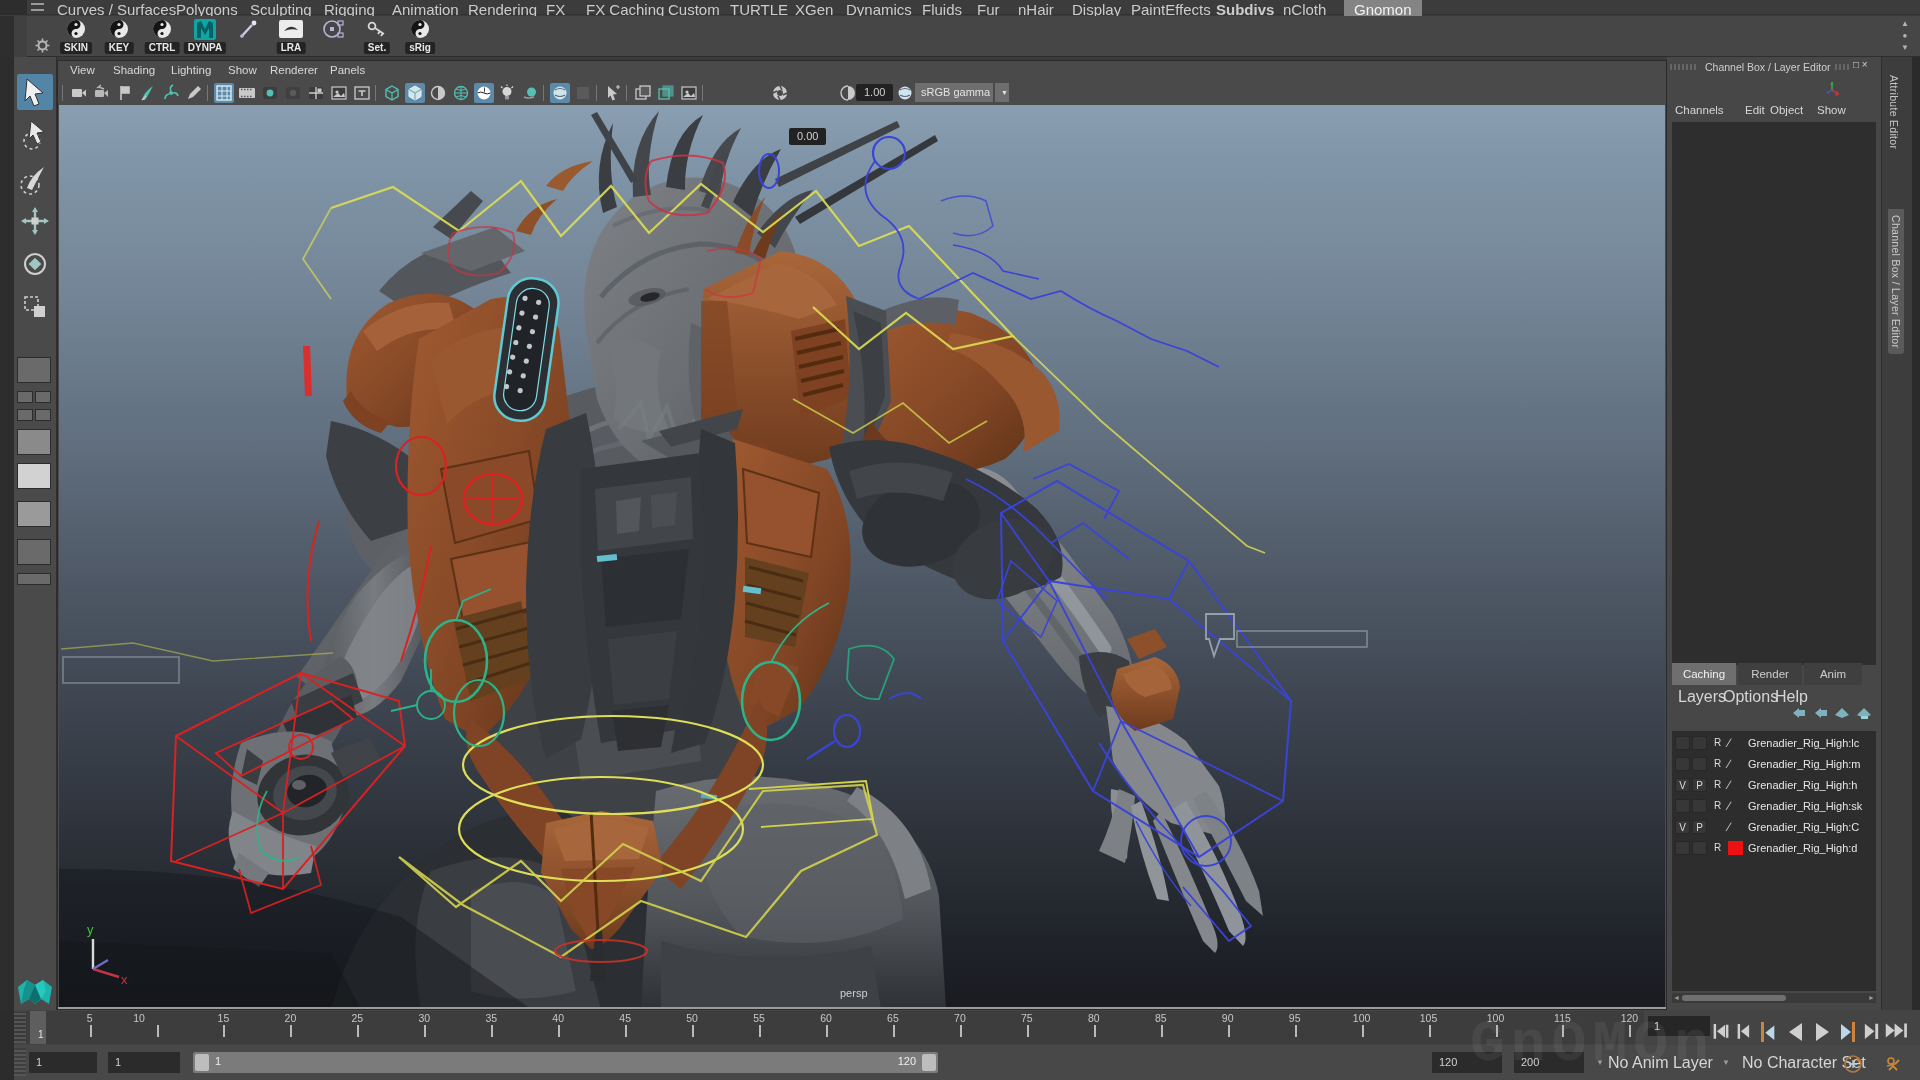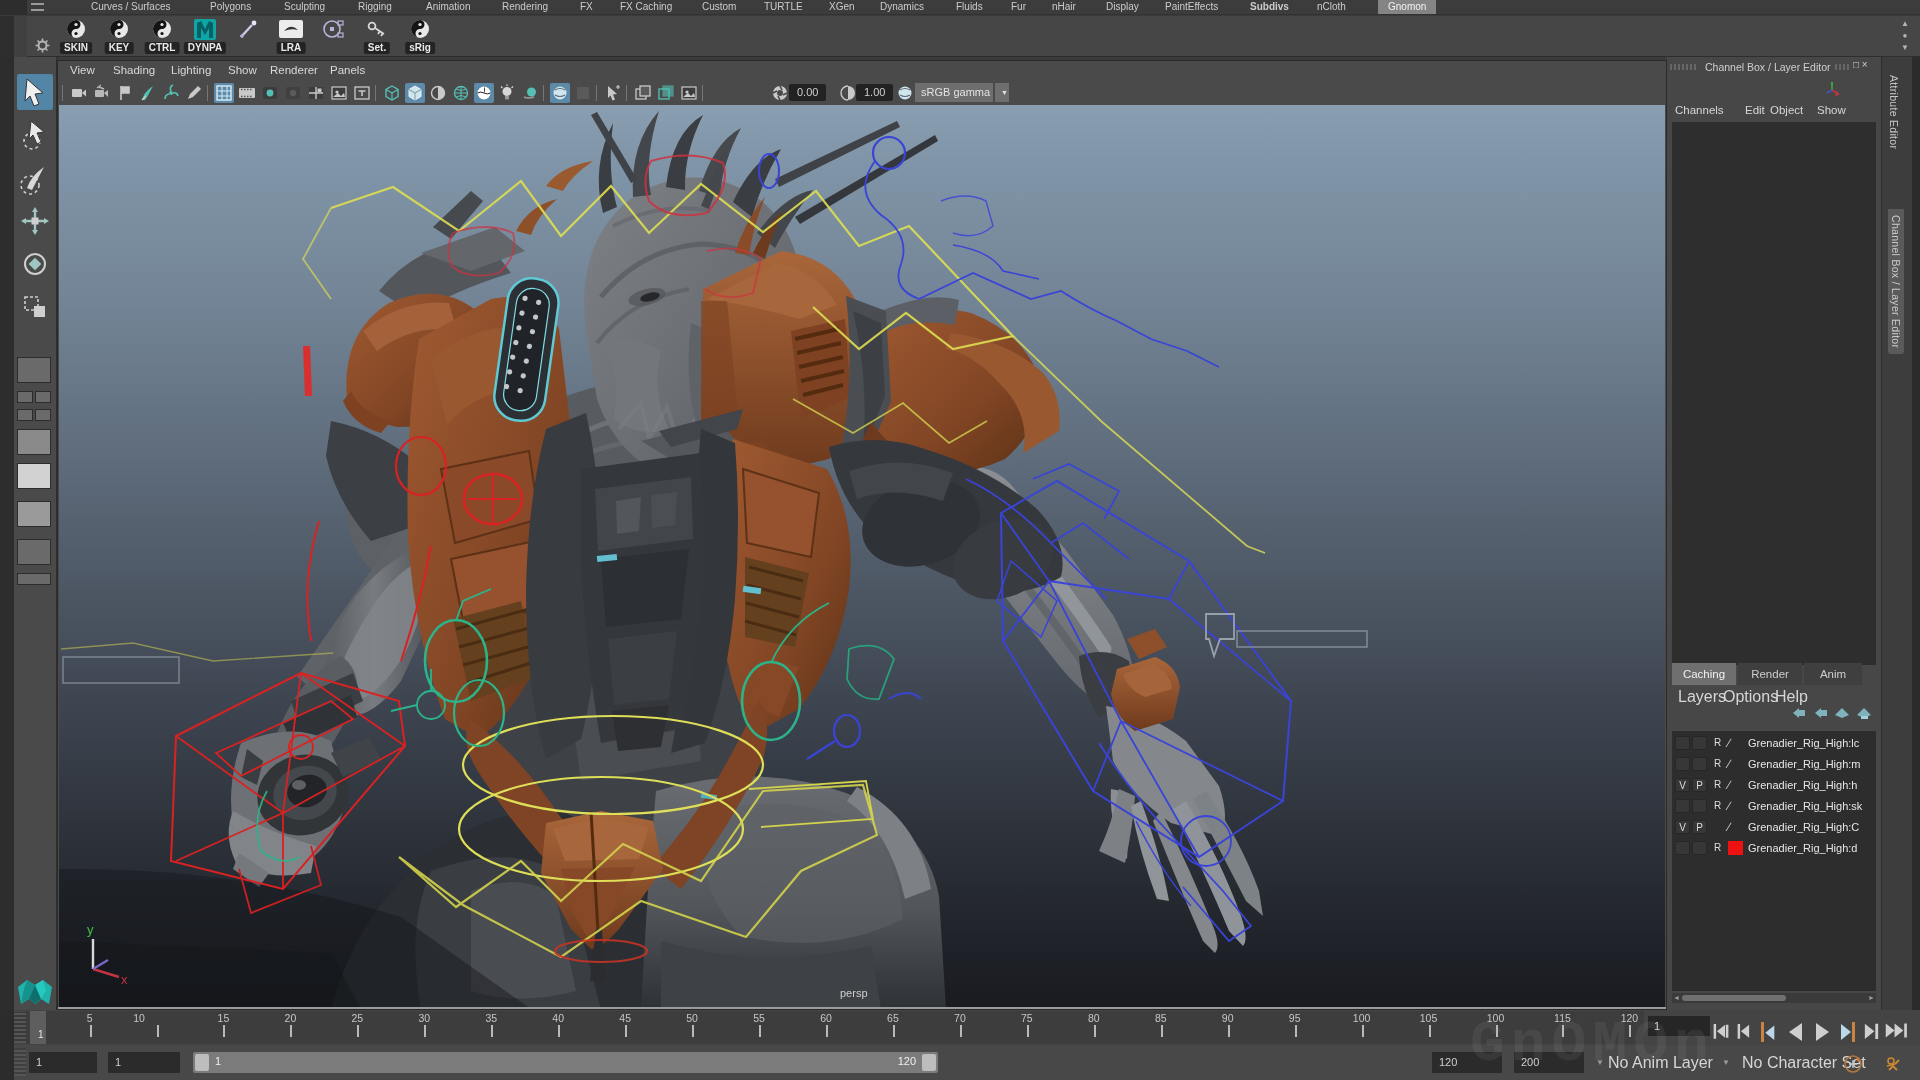--- a/index.html
+++ b/index.html
@@ -5,21 +5,21 @@
 * { margin:0; padding:0; box-sizing:border-box; }
 html,body { width:1920px; height:1080px; overflow:hidden; background:#3b3b3b;
   font-family:"Liberation Sans", sans-serif; }
 .abs { position:absolute; }
 #stage { position:relative; width:1920px; height:1080px; }
 
 
 #menubar { left:0; top:0; width:1920px; height:15px; background:#3c3c3c; border-bottom:1px solid #323232;}
 #menubar .gut { left:0; top:0; width:27px; height:15px; background:#2d2d2d; }
 #menubar .ham { left:31px; top:3px; width:13px; height:8px; border-top:2px solid #9a9a9a; border-bottom:2px solid #9a9a9a; }
-#menubar .m { position:absolute; top:1px; font-size:10px; color:#cccccc; white-space:nowrap;margin-left:34px; }
+#menubar .m { position:absolute; top:1px; font-size:15px; color:#cccccc; white-space:nowrap; }
 #menubar .gn { background:#848484; color:#f2f2f2; padding:1px 10px 2px 10px; top:0px; }
 
 
 #shelf { left:0; top:16px; width:1920px; height:41px; background:#464646; border-bottom:1px solid #2e2e2e; }
 #shelf .lgut { left:0; top:0; width:14px; height:41px; background:#2e2e2e; }
 #shelf .tabcol { left:14px; top:0; width:13px; height:41px; background:#404040; }
 #shelf .gear { left:35px; top:22px; width:14px; height:14px; color:#b5b5b5; font-size:13px; }
 .sbtn { position:absolute; top:2px; width:38px; height:38px; }
 .sbtn .ic { position:absolute; left:50%; top:1px; transform:translateX(-50%); width:24px; height:21px; }
 .sbtn .lb { position:absolute; left:50%; bottom:2px; transform:translateX(-50%); background:#232323; color:#e8e8e8; font-size:10px; font-weight:bold; padding:0px 4px 1px 4px; border-radius:2px; white-space:nowrap; }
@@ -490,21 +490,21 @@
             <rect x="3" y="4" width="14" height="12" fill="#3c3c3c" stroke="#c9c9c9" stroke-width="1.2"></rect>
             <circle cx="8" cy="9" r="1.6" fill="#c9c9c9"></circle>
             <path d="M4,14 L9,10 L12,13 L15,10 L16,14 Z" fill="#c9c9c9"></path>
           </svg></div>
         <div class="sep" style="left: 644px;"></div>
         <div class="vi" style="left: 712px;"><svg width="20" height="20" viewBox="0 0 20 20">
             <circle cx="10" cy="10" r="7" fill="#c9c9c9"></circle>
             <circle cx="10" cy="10" r="3" fill="#4a4a4a"></circle>
             <path d="M10,3 L12,7 M17,10 L13,12 M10,17 L8,13 M3,10 L7,8" stroke="#4a4a4a" stroke-width="1.6"></path>
           </svg></div>
-        <div class="fld" style="left: 731px;">0.00</div>
+        <div class="fld" style="left: 731px; margin-top: 44px;">0.00</div>
         <div class="vi" style="left: 780px;"><svg width="20" height="20" viewBox="0 0 20 20">
             <path d="M10,3 A7,7 0 0 1 10,17 Z" fill="#c9c9c9"></path>
             <path d="M10,3 A7,7 0 0 0 10,17" fill="none" stroke="#c9c9c9" stroke-width="1.4"></path>
           </svg></div>
         <div class="fld" style="left: 798px;">1.00</div>
         <div class="vi" style="left: 837px;"><svg width="20" height="20" viewBox="0 0 20 20">
             <circle cx="10" cy="10" r="6.5" fill="#cfe6ef"></circle>
             <path d="M5,7 Q10,4 15,7 M5,12 Q10,15 15,12" stroke="#667" stroke-width="1.1" fill="none"></path>
           </svg></div>
         <div class="ddl" style="left: 857px; width: 78px; font-size: 11px;">sRGB gamma</div>

